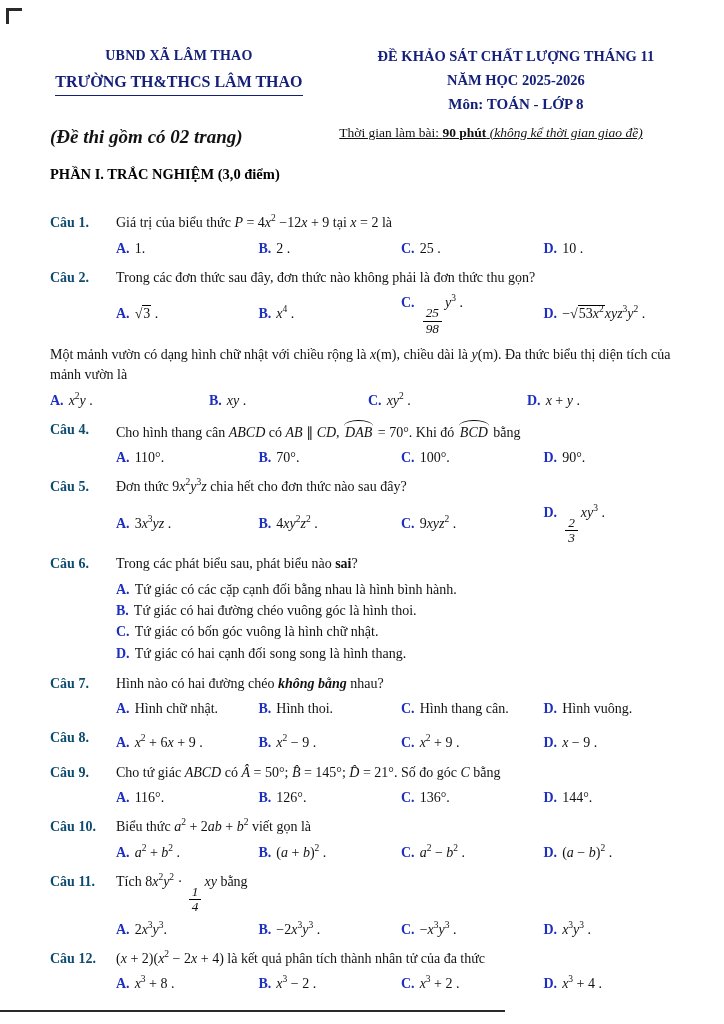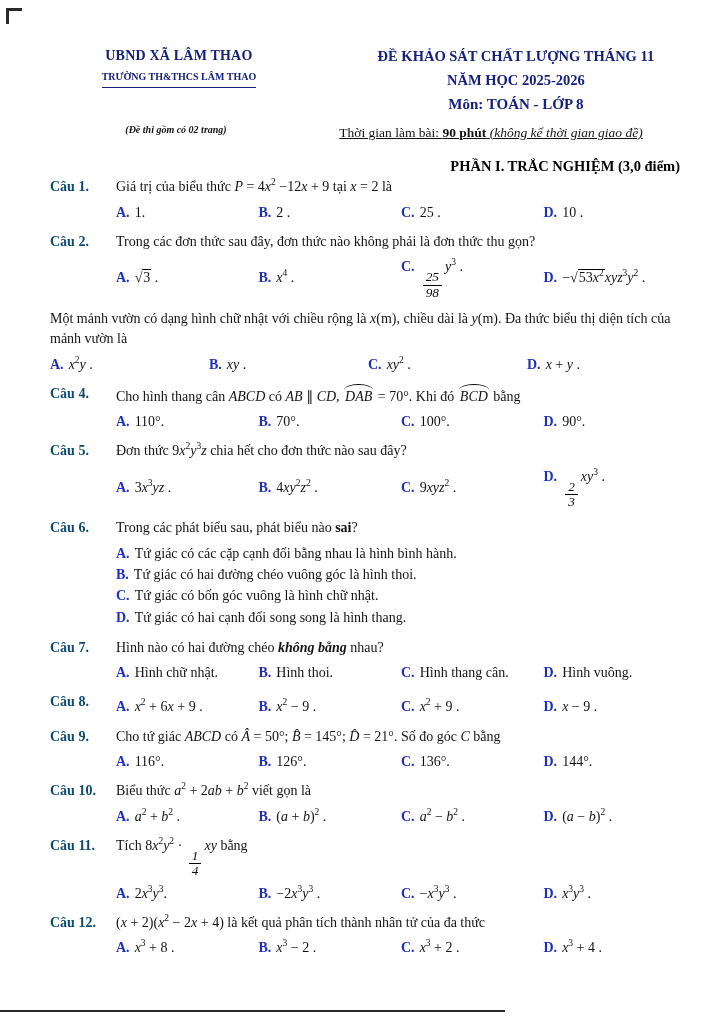--- a/index.html
+++ b/index.html
@@ -7,29 +7,29 @@
     width:724px;height:1024px;background:#ffffff;position:relative;overflow:hidden;
     font-family:"Liberation Serif", serif;color:#121212;font-size:14px;line-height:1.45;
   }
   .page{padding:46px 44px 0 50px;}
   
   .header{display:flex;align-items:flex-start;gap:44px;}
   .h-left{width:44%;text-align:center;}
   .h-right{width:56%;text-align:center;}
   .navy{color:#14207a;}
   .org1{font-weight:bold;font-size:14px;letter-spacing:.2px;}
-  .org2{font-weight:bold;font-size:10px;display:inline-block;border-bottom:1.4px solid #14207a;padding-bottom:2px;margin-top:4px;}
+  .org2{font-weight:bold;font-size:16px;display:inline-block;border-bottom:1.4px solid #14207a;padding-bottom:2px;margin-top:4px;}
   .t1{font-weight:bold;font-size:14.5px;}
   .t2{font-weight:bold;font-size:14.5px;margin-top:3px;}
   .t3{font-weight:bold;font-size:15px;margin-top:3px;}
   .header-sub{display:flex;margin-top:7px;}
-  .sub-left{width:40%;text-align:center;font-style:italic;font-weight:bold;font-size:10px;}
+  .sub-left{width:40%;text-align:left;font-style:italic;font-weight:bold;font-size:19px;}
   .sub-right{width:60%;text-align:center;font-size:13.5px;text-decoration:underline;}
   
-  .section-title{font-weight:bold;font-size:14.5px;margin:14px 0 0;color:#000;text-align:right;}
+  .section-title{font-weight:bold;font-size:14.5px;margin:14px 0 28px;color:#000;}
   
   .question{display:flex;margin:0 0 9px;}
   .qlabel{flex:0 0 66px;color:#0c4a6e;font-weight:bold;}
   .qbody{flex:1;min-width:0;}
   .stem{color:#121212;}
   .opts{margin-top:5px;}
   .opts-grid{display:grid;grid-template-columns:repeat(4,1fr);column-gap:6px;align-items:center;}
   .opts-stack .option{display:block;margin:1px 0;}
   .letter{color:#1c2fbf;font-weight:bold;margin-right:5px;}
   .option{white-space:normal;}

